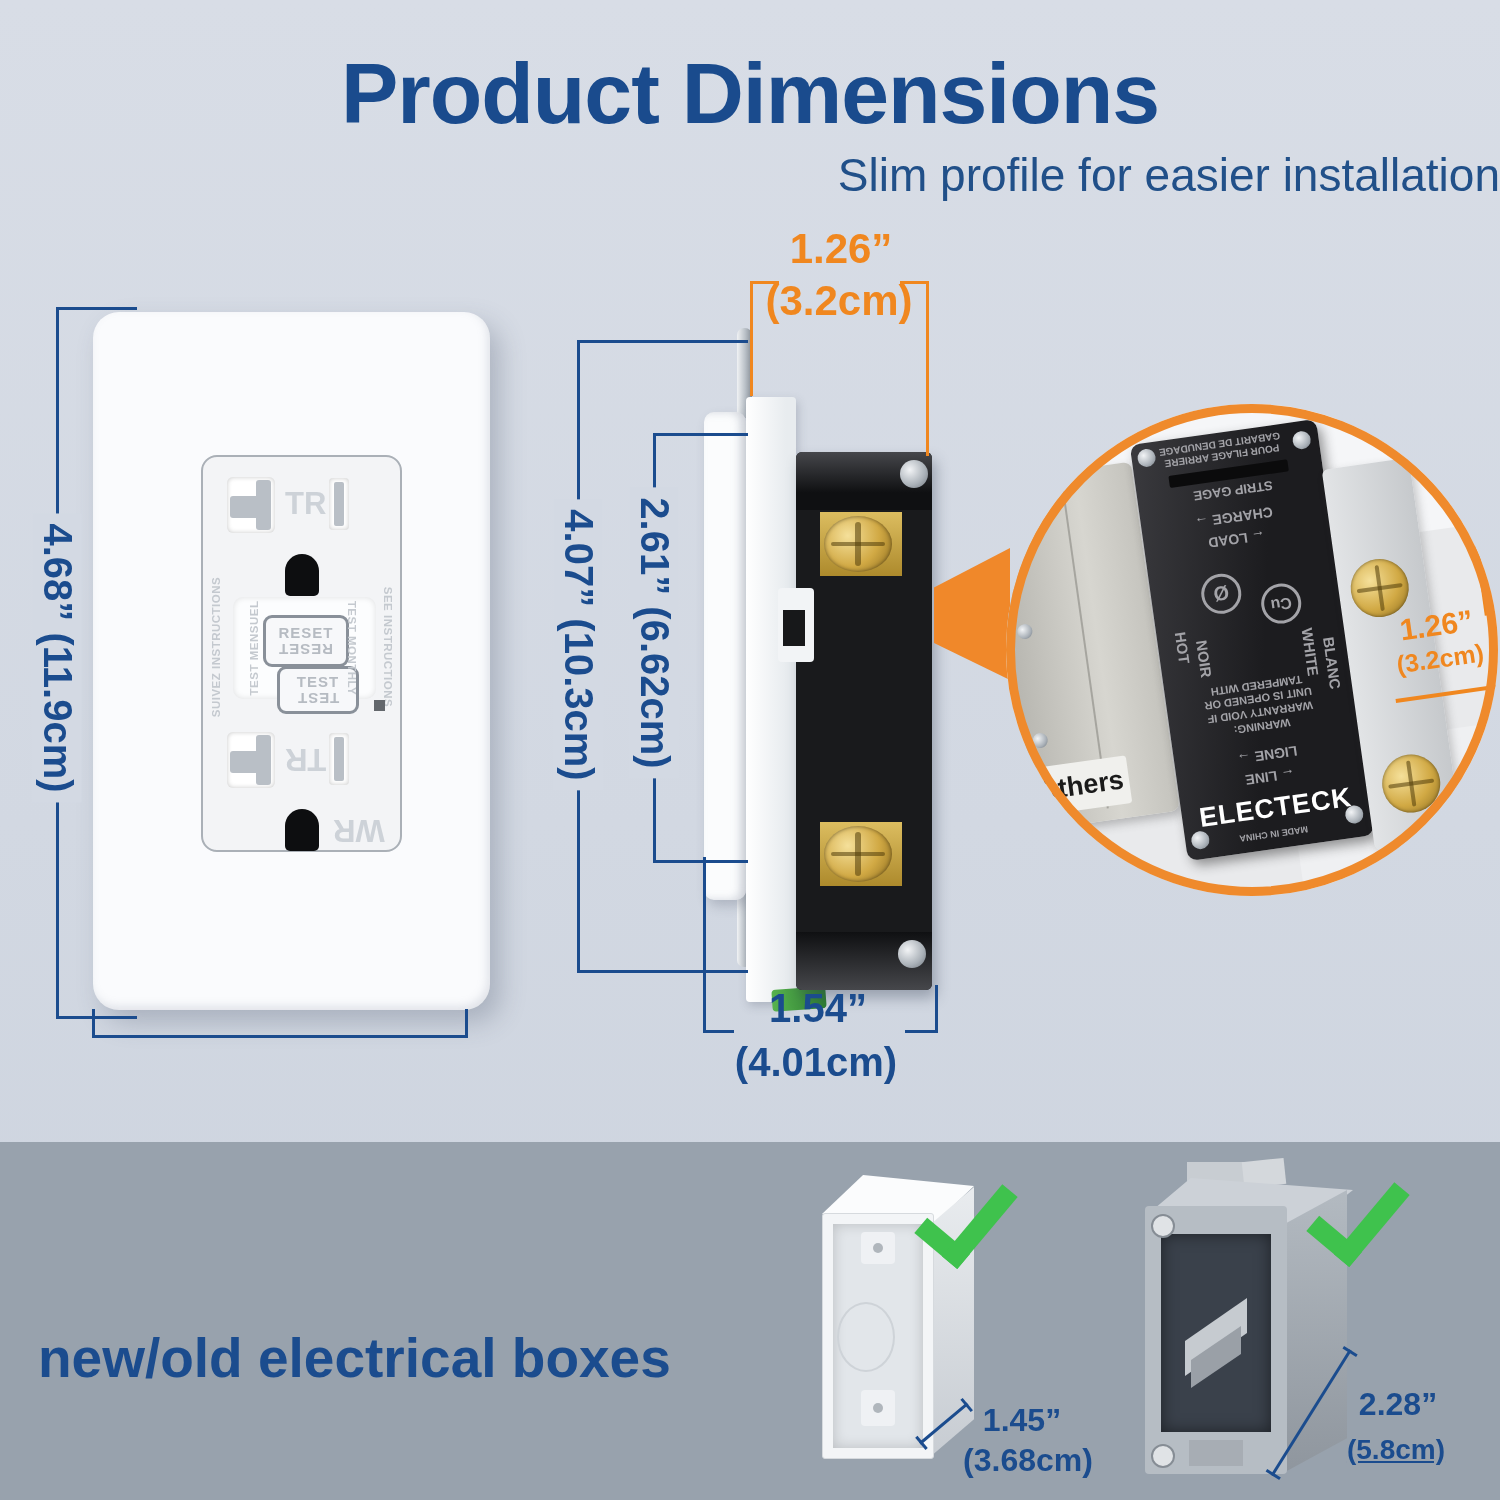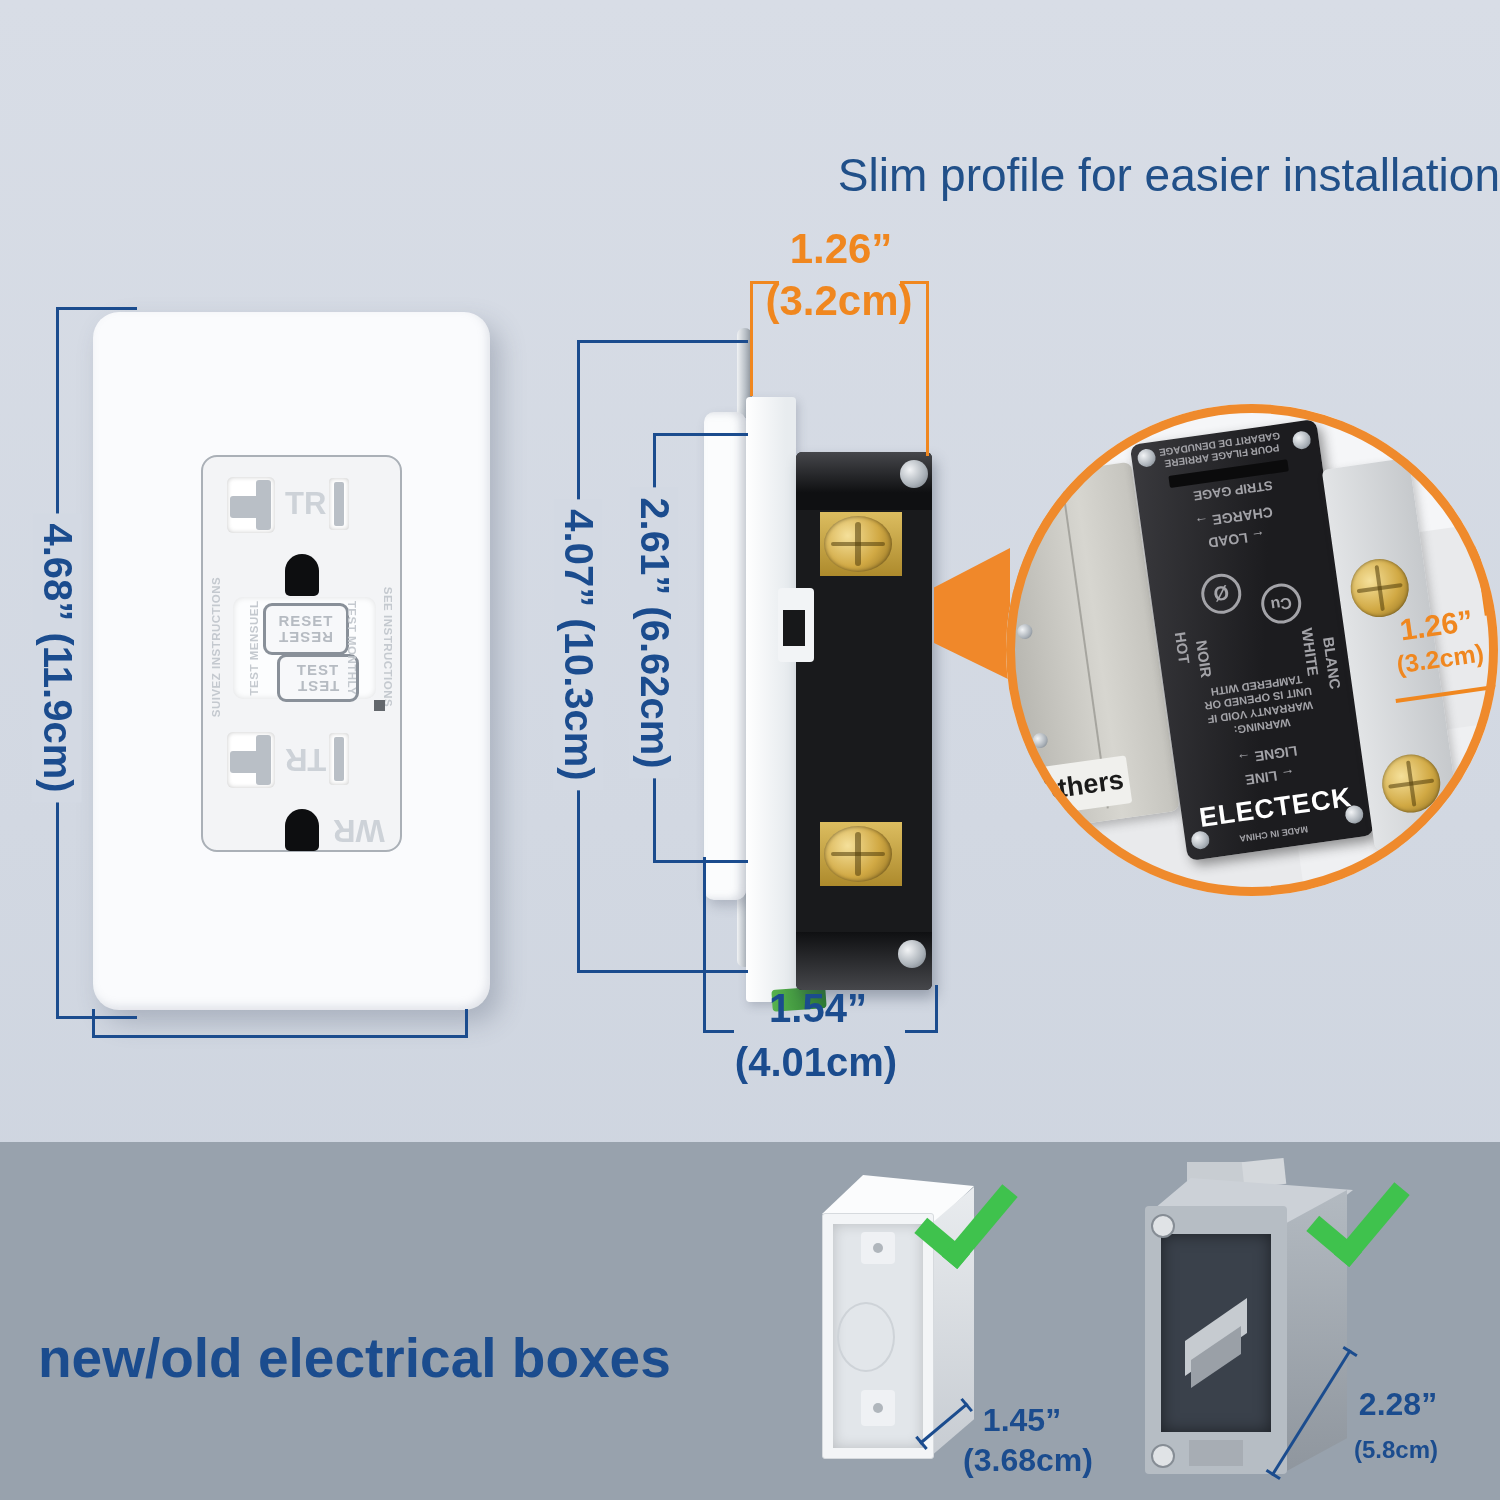--- a/index.html
+++ b/index.html
@@ -10,21 +10,21 @@
   .ctr{transform:translate(-50%,-50%);}
   .dimlbl{position:absolute;font-weight:700;font-size:40px;color:#1b4c8e;white-space:nowrap;z-index:6;}
   .mask{background:#d3d9e3;padding:2px 10px;}
   .rot90{transform:translate(-50%,-50%) rotate(90deg);}
   .orange{color:#f0871f;}
   .bracket{position:absolute;border:0 solid #1b4c8e;z-index:5;}
   .obr{border-color:#f0871f !important;}
   .facetxt{position:absolute;font-weight:700;color:#cdd2d8;white-space:nowrap;}
   .vtext{position:absolute;font-size:11.5px;font-weight:700;color:#c4c9cf;letter-spacing:.5px;white-space:nowrap;}
   .btn{position:absolute;background:#f7f8fa;border:3px solid #899099;border-radius:9px;
-       display:flex;flex-direction:column;align-items:center;justify-content:center;line-height:1.05;}
+       display:flex;flex-direction:column;align-items:center;justify-content:center;line-height:1.05;margin-top:12px;}
   .btn span{font-size:15px;font-weight:700;color:#b6bbc2;letter-spacing:1px;}
   .flip{transform:rotate(180deg);}
   .check{position:absolute;width:36px;height:74px;border-right:20px solid #3fc24d;border-bottom:20px solid #3fc24d;transform:rotate(40deg);z-index:4;}
   .diag{position:absolute;height:3px;background:#1b4c8e;transform-origin:left center;}
   .diag::before,.diag::after{content:"";position:absolute;width:3px;height:16px;background:#1b4c8e;top:-6px;}
   .diag::before{left:0;}.diag::after{right:0;}
   .goldscrew{position:absolute;border-radius:50%;
       background:radial-gradient(circle at 35% 35%,#f5e09a,#d1a944 55%,#8c6c1e);
       box-shadow:inset 0 0 4px rgba(0,0,0,.5);}
   .goldscrew::before,.goldscrew::after{content:"";position:absolute;background:rgba(80,60,10,.55);}
@@ -32,20 +32,21 @@
   .goldscrew::after{top:10%;bottom:10%;left:46%;width:8%;border-radius:3px;}
   .silverpin{position:absolute;border-radius:50%;background:radial-gradient(circle at 35% 35%,#f2f4f6,#aab1b8 60%,#6d747c);}
   .devtext{position:absolute;color:#a3a3a8;font-weight:700;white-space:nowrap;}
   .devrow{position:absolute;width:130px;text-align:center;color:#a3a3a8;font-weight:700;font-size:14px;white-space:nowrap;transform:rotate(180deg);}
 </style>
 </head>
 <body>
 
 <div id="stage">
 
+  <div class="abs" style="left:0;top:44px;width:100%;text-align:center;font-size:86px;font-weight:700;color:#1a4b8d;letter-spacing:-1px;">Product Dimensions</div>
   <div class="abs" style="left:0;top:148px;width:100%;text-align:right;font-size:46px;font-weight:400;color:#215089;">Slim profile for easier installation</div>
 
   <div class="abs" style="left:93px;top:312px;width:397px;height:698px;background:#fafbfd;border-radius:26px;
               box-shadow:10px 12px 26px rgba(70,80,100,.28), inset -3px -4px 8px rgba(150,160,175,.25);"></div>
 
   <div class="abs" style="left:201px;top:455px;width:197px;height:393px;background:#f3f4f6;border:2px solid #aab0b7;border-radius:16px;">
 
     <div class="abs" style="left:20px;top:15px;width:157px;height:130px;">
       <div class="abs" style="left:4px;top:5px;width:48px;height:56px;background:#fff;border-radius:6px;box-shadow:inset 0 0 5px rgba(0,0,0,.22);">
         <div class="abs" style="left:3px;top:19px;width:30px;height:22px;background:#b9bfc6;border-radius:3px;"></div>
@@ -238,15 +239,15 @@
         <div class="abs" style="left:30px;top:92px;width:50px;height:62px;background:#9aa0a7;clip-path:polygon(0 55%,100% 0,100% 45%,0 100%);"></div>
       </div>
       <div class="abs" style="left:6px;top:8px;width:20px;height:20px;background:#e0e3e6;border:2px solid #868d95;border-radius:50%;"></div>
       <div class="abs" style="left:6px;top:238px;width:20px;height:20px;background:#e0e3e6;border:2px solid #868d95;border-radius:50%;"></div>
       <div class="abs" style="left:44px;top:234px;width:54px;height:26px;background:#a7adb4;"></div>
     </div>
   </div>
   <div class="check" style="left:1330px;top:1166px;"></div>
   <div class="diag" style="left:1272px;top:1474px;width:148px;transform:rotate(-58deg);"></div>
   <div class="dimlbl ctr" style="left:1398px;top:1404px;font-size:32px;">2.28”</div>
-  <div class="dimlbl ctr" style="left:1396px;top:1450px;font-size:24px;">(5.8cm)</div>
+  <div class="dimlbl ctr" style="left:1396px;top:1450px;font-size:28px;text-decoration:underline;">(5.8cm)</div>
 
 </div>
 
 </body></html>

